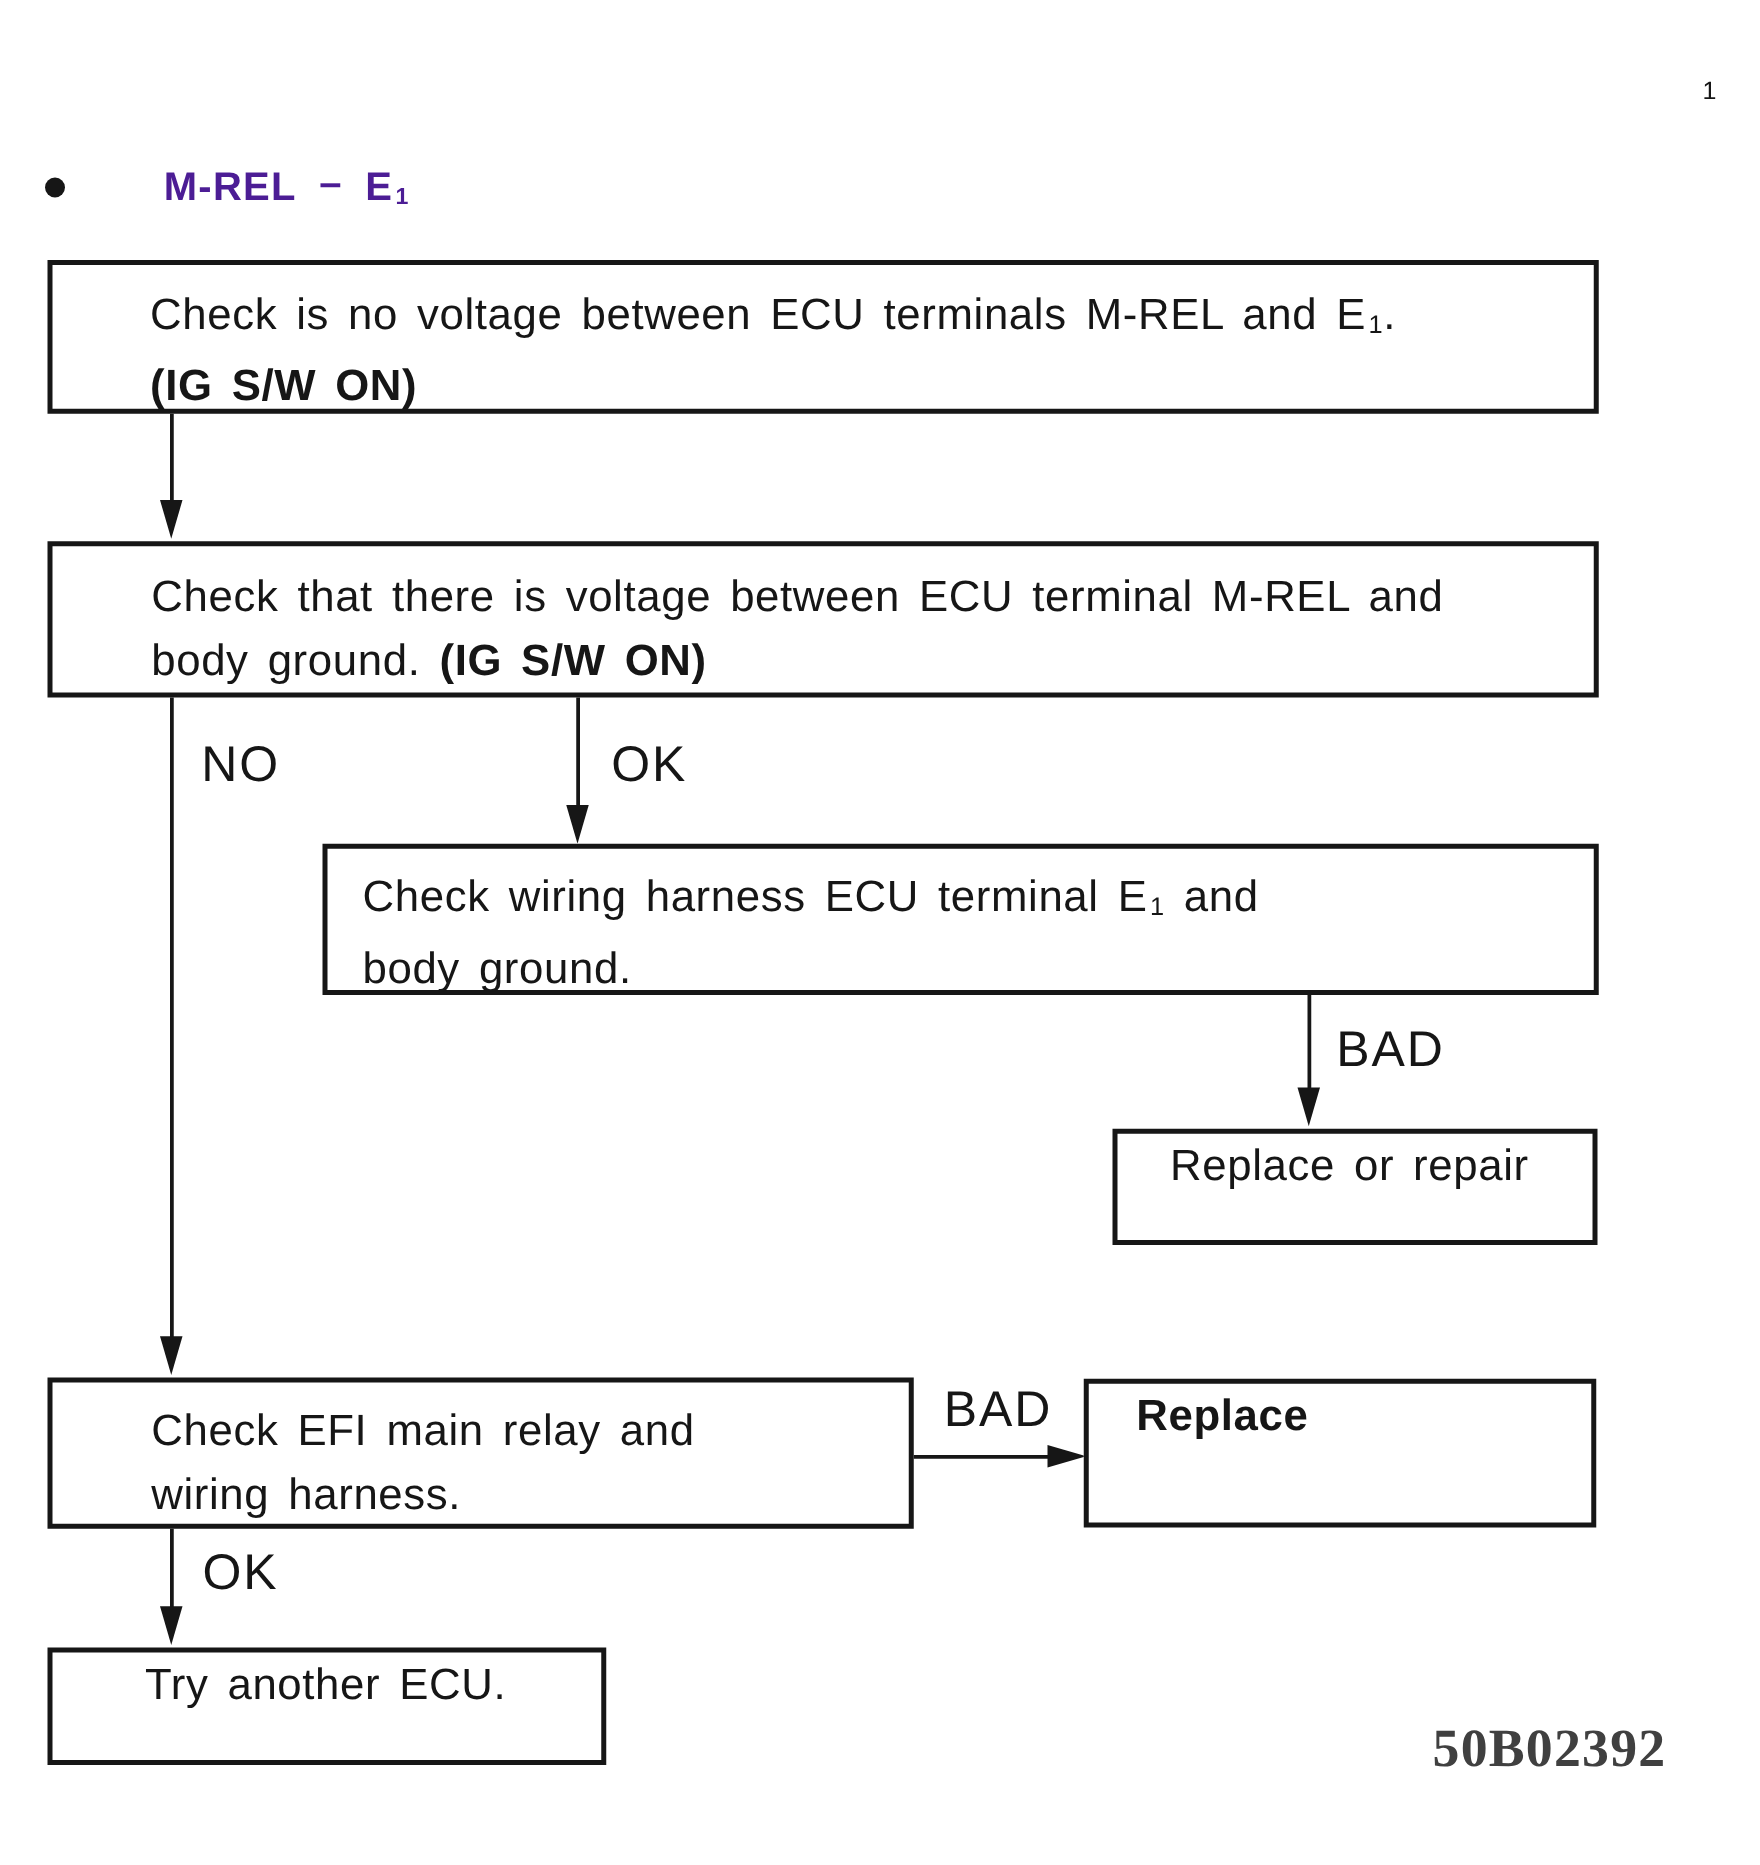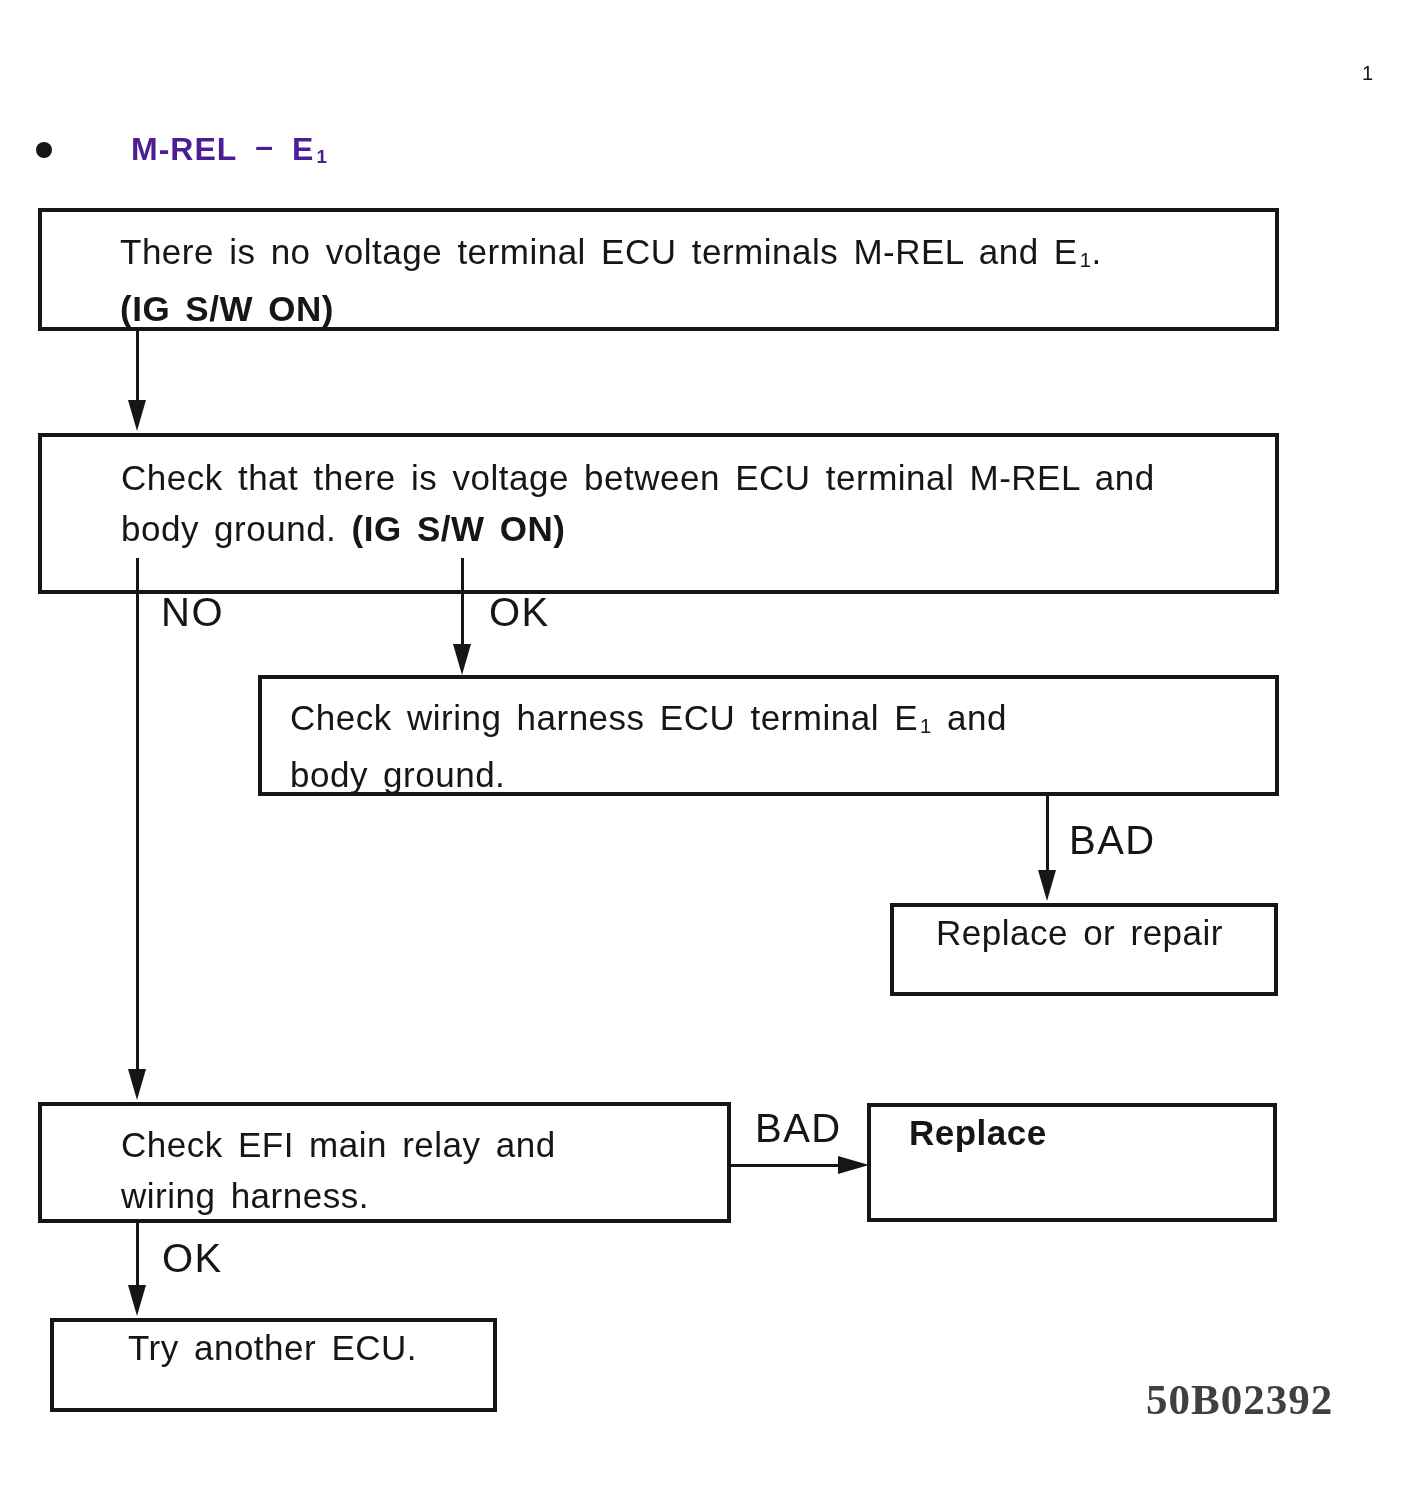--- a/index.html
+++ b/index.html
@@ -59,26 +59,26 @@
 
   #bullet { position: absolute; left: 36px; top: 142px; width: 16px; height: 16px; border-radius: 50%; background: #161616; }
   #title {
     position: absolute; left: 131px; top: 131px;
     font-size: 32px; font-weight: bold; letter-spacing: 1px; color: #4c1d95;
     white-space: nowrap;
   }
   #title .dash { display: inline-block; margin: 0 18px; position: relative; top: -3px; font-weight: bold; }
 
   #box-problem       { left: 38px;  top: 208px;  width: 1241px; height: 123px; padding: 14px 16px 0 78px; }
-  #box-check-voltage { left: 38px;  top: 433px;  width: 1241px; height: 161px; padding: 15px 16px 0 79px; }
+  #box-check-voltage { left: 38px;  top: 433px;  width: 1241px; height: 125px; padding: 15px 16px 0 79px; }
   #box-check-wiring  { left: 258px; top: 675px;  width: 1021px; height: 121px; padding: 13px 16px 0 28px; }
   #box-replace-repair{ left: 890px; top: 903px;  width: 388px;  height: 93px;  padding-left: 42px; }
   #box-check-relay   { left: 38px;  top: 1102px; width: 693px;  height: 121px; padding: 13px 16px 0 79px; }
   #box-replace       { left: 867px; top: 1103px; width: 410px;  height: 119px; padding-left: 38px; font-weight: bold; }
-  #box-try-ecu       { left: 38px;  top: 1318px; width: 447px;  height: 94px;  padding-left: 74px; margin-left: 12px; }
+  #box-try-ecu       { left: 38px;  top: 1318px; width: 447px;  height: 94px;  padding-left: 74px; }
 
   #line-problem-out { left: 136px; top: 331px; height: 72px; }
   #head-problem-out { left: 128px; top: 400px; }
 
   #line-no   { left: 136px; top: 558px;  height: 512px; }
   #head-no   { left: 128px; top: 1069px; }
   #label-no  { left: 161px; top: 590px; }
 
   #line-ok1  { left: 461px; top: 558px; height: 88px; }
   #head-ok1  { left: 453px; top: 644px; }
@@ -106,21 +106,21 @@
 <body>
 
 <div id="canvas">
 
   <div id="corner-mark">1</div>
 
   <span id="bullet"></span>
   <div id="title"><span>M-REL</span><span class="dash">–</span><span>E</span><span class="sub">1</span></div>
 
   <div class="box" id="box-problem">
-    <div class="box-text"><span>There is no voltage terminal ECU terminals M-REL and E</span><span class="sub">1</span><span>.</span></div>
+    <div class="box-text"><span>Check is no voltage between ECU terminals M-REL and E</span><span class="sub">1</span><span>.</span></div>
     <div class="box-text bold">(IG S/W ON)</div>
   </div>
 
   <div class="vline" id="line-problem-out"></div>
   <div class="ahead-down" id="head-problem-out"></div>
 
   <div class="box" id="box-check-voltage">
     <div class="box-text">Check that there is voltage between ECU terminal M-REL and</div>
     <div class="box-text"><span>body ground. </span><span class="bold">(IG S/W ON)</span></div>
   </div>

